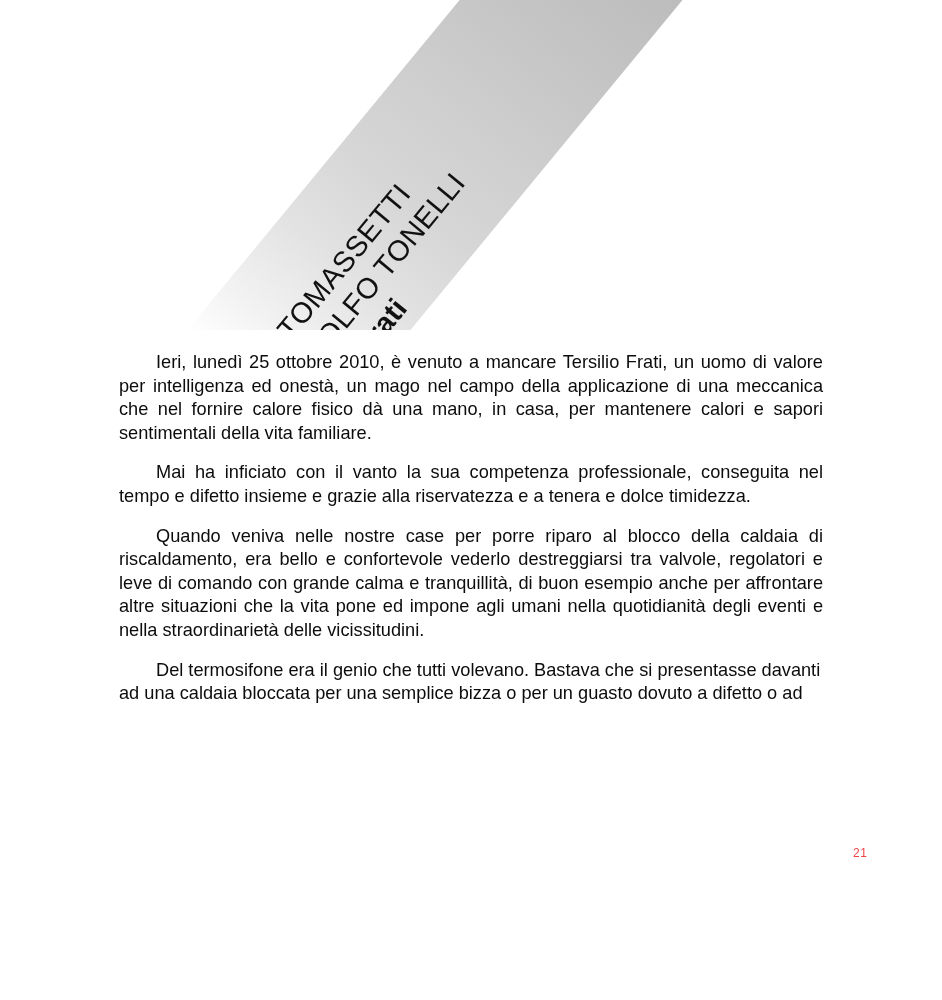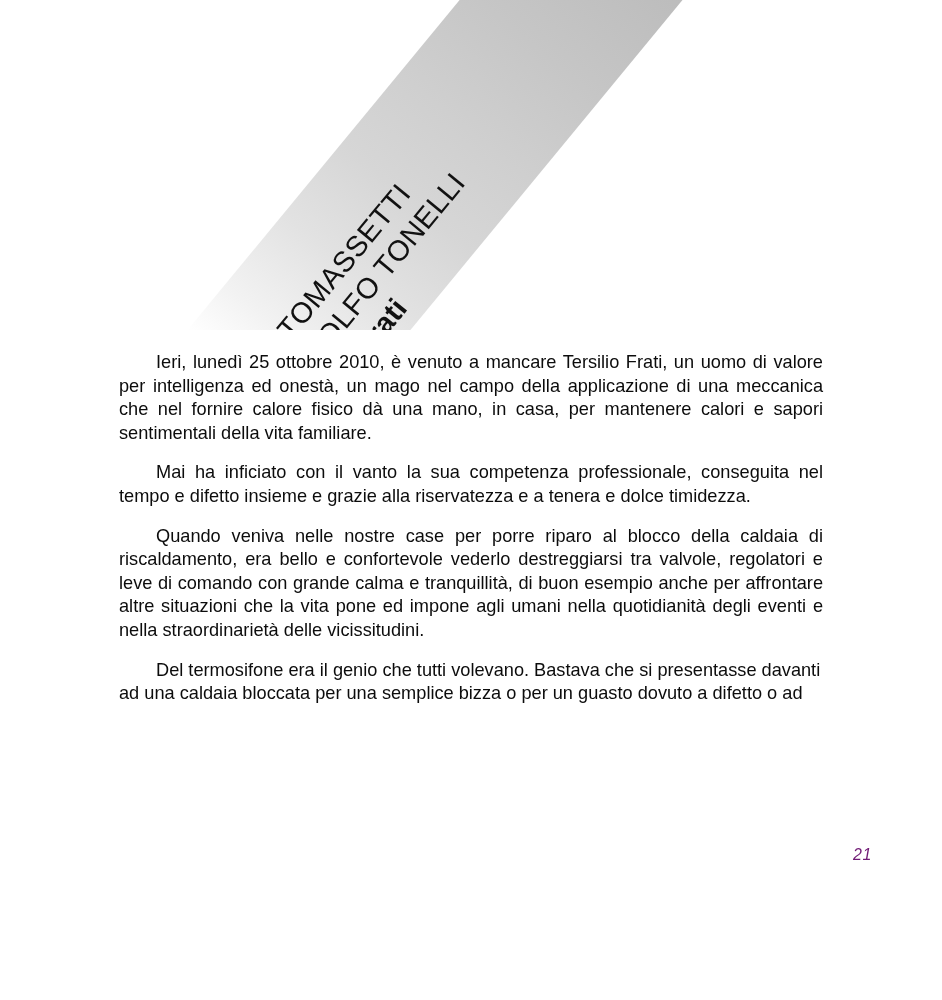--- a/index.html
+++ b/index.html
@@ -99,23 +99,22 @@
   }
   #body-text p:last-child {
     text-align: left;
   }
 
   
   #page-number {
     position: absolute;
     left: 853px;
     top: 846px;
-    font-size: 16px;
-    font-style: italic;
-    color: #701a75;
+    font-size: 12px;
+    color: #ef4444;
     letter-spacing: 0.5px;
   }
 </style>
 </head>
 <body>
 
 <div id="page">
 
   <div id="banner-area">
     <div class="banner-band">

